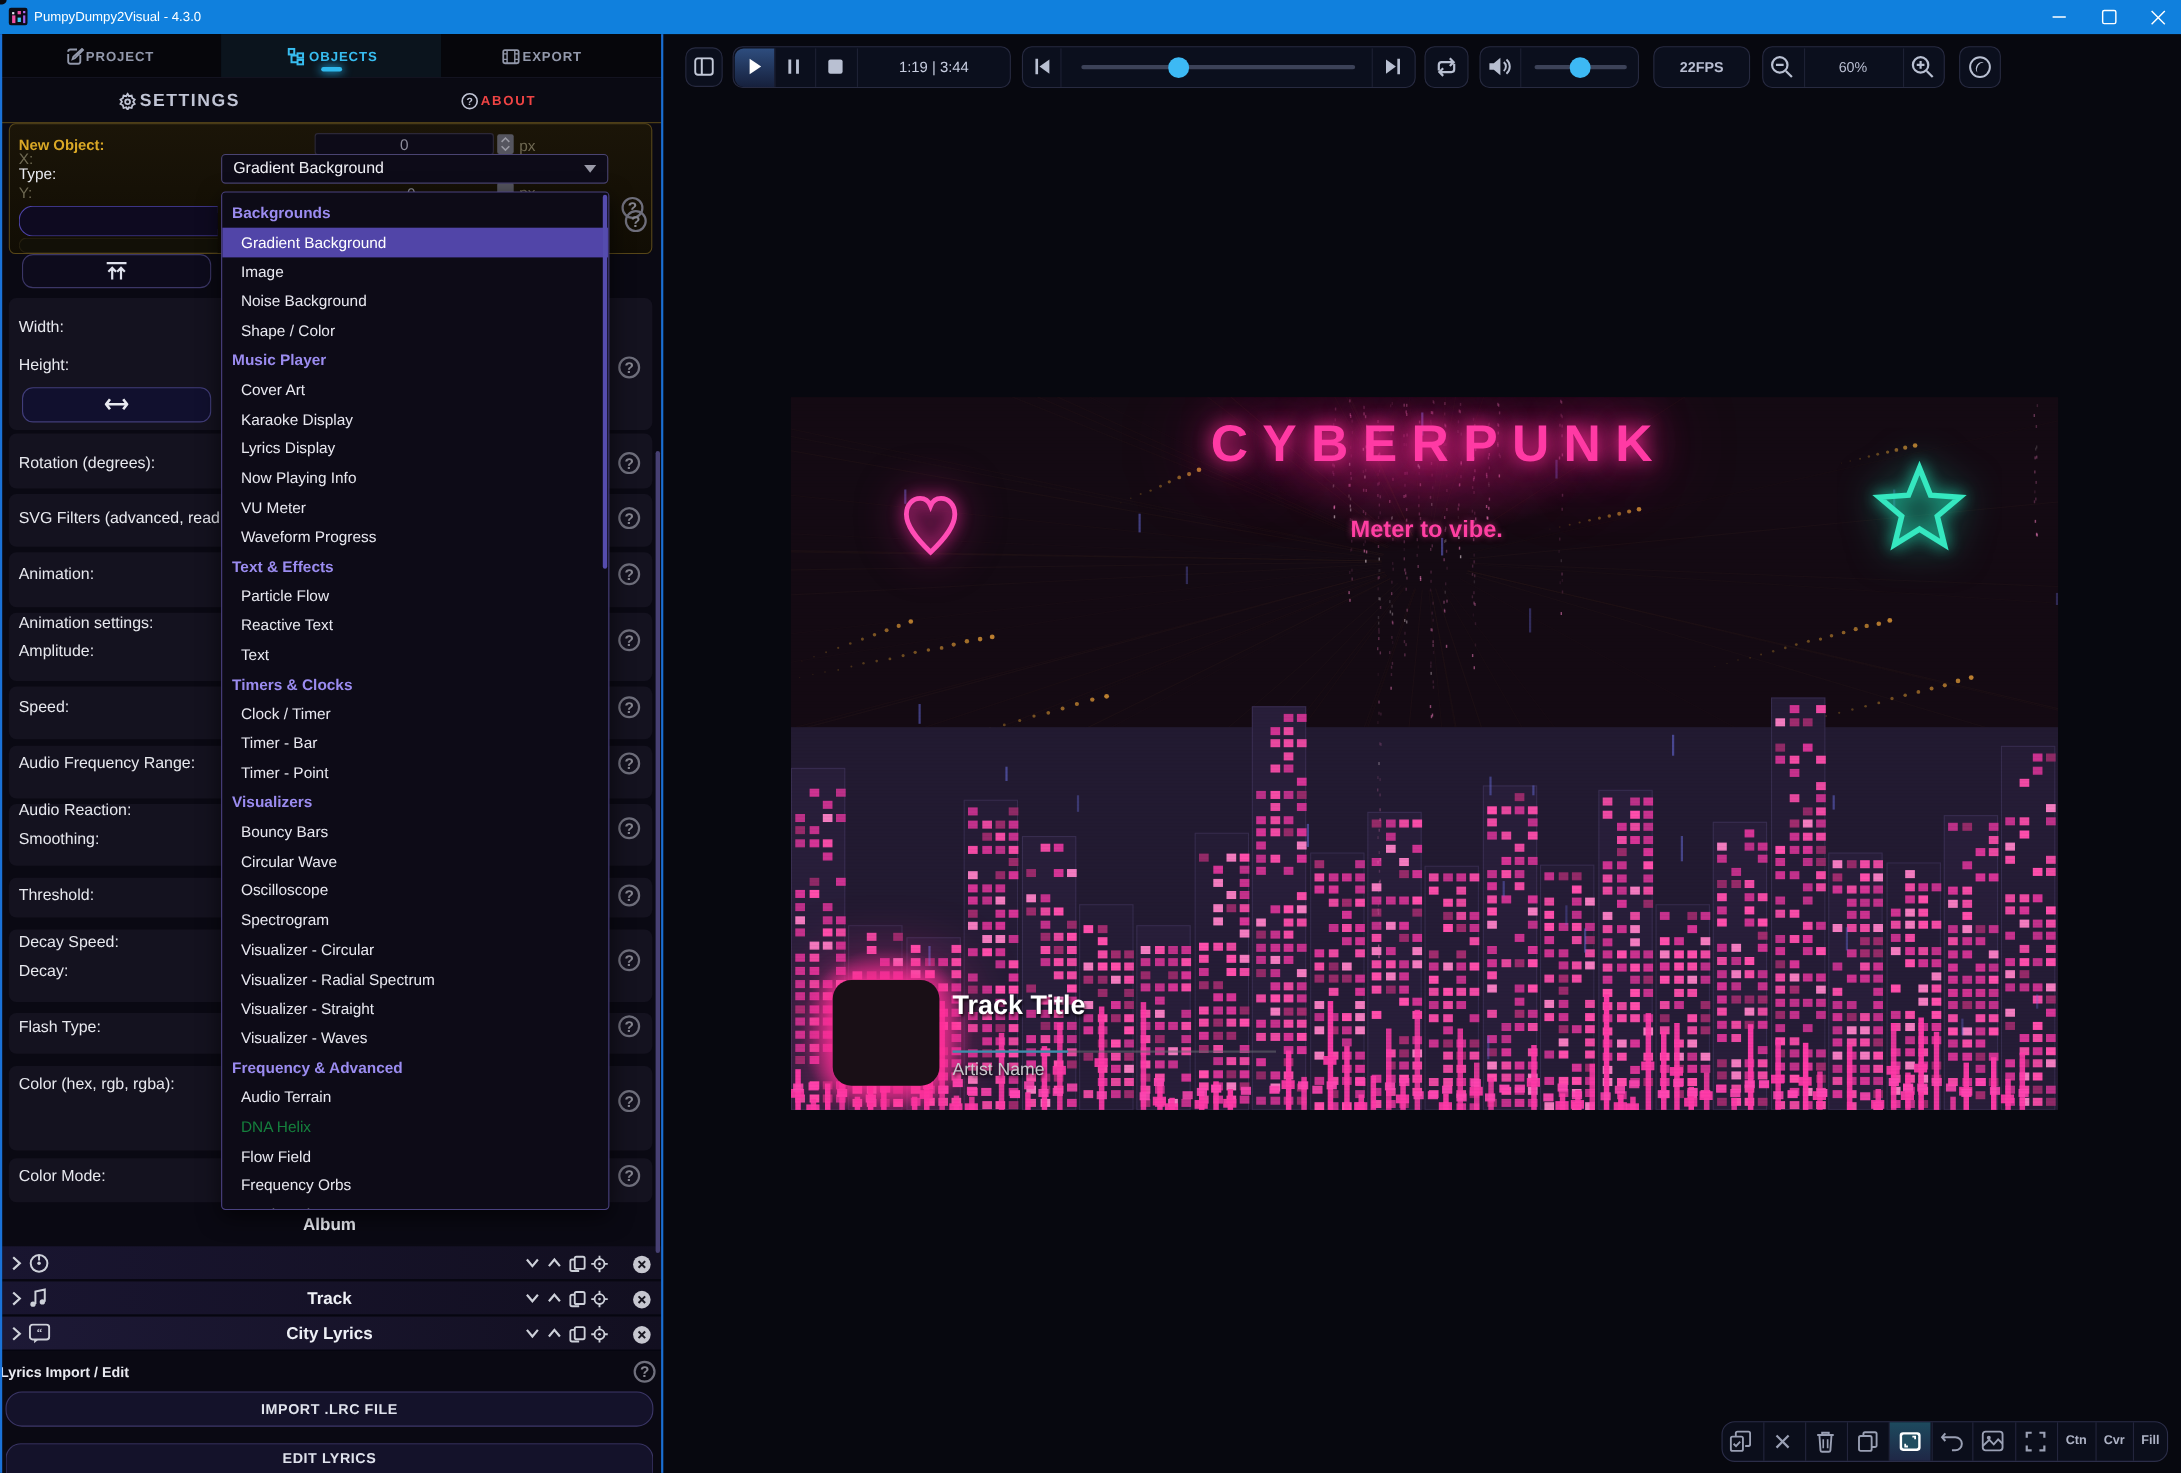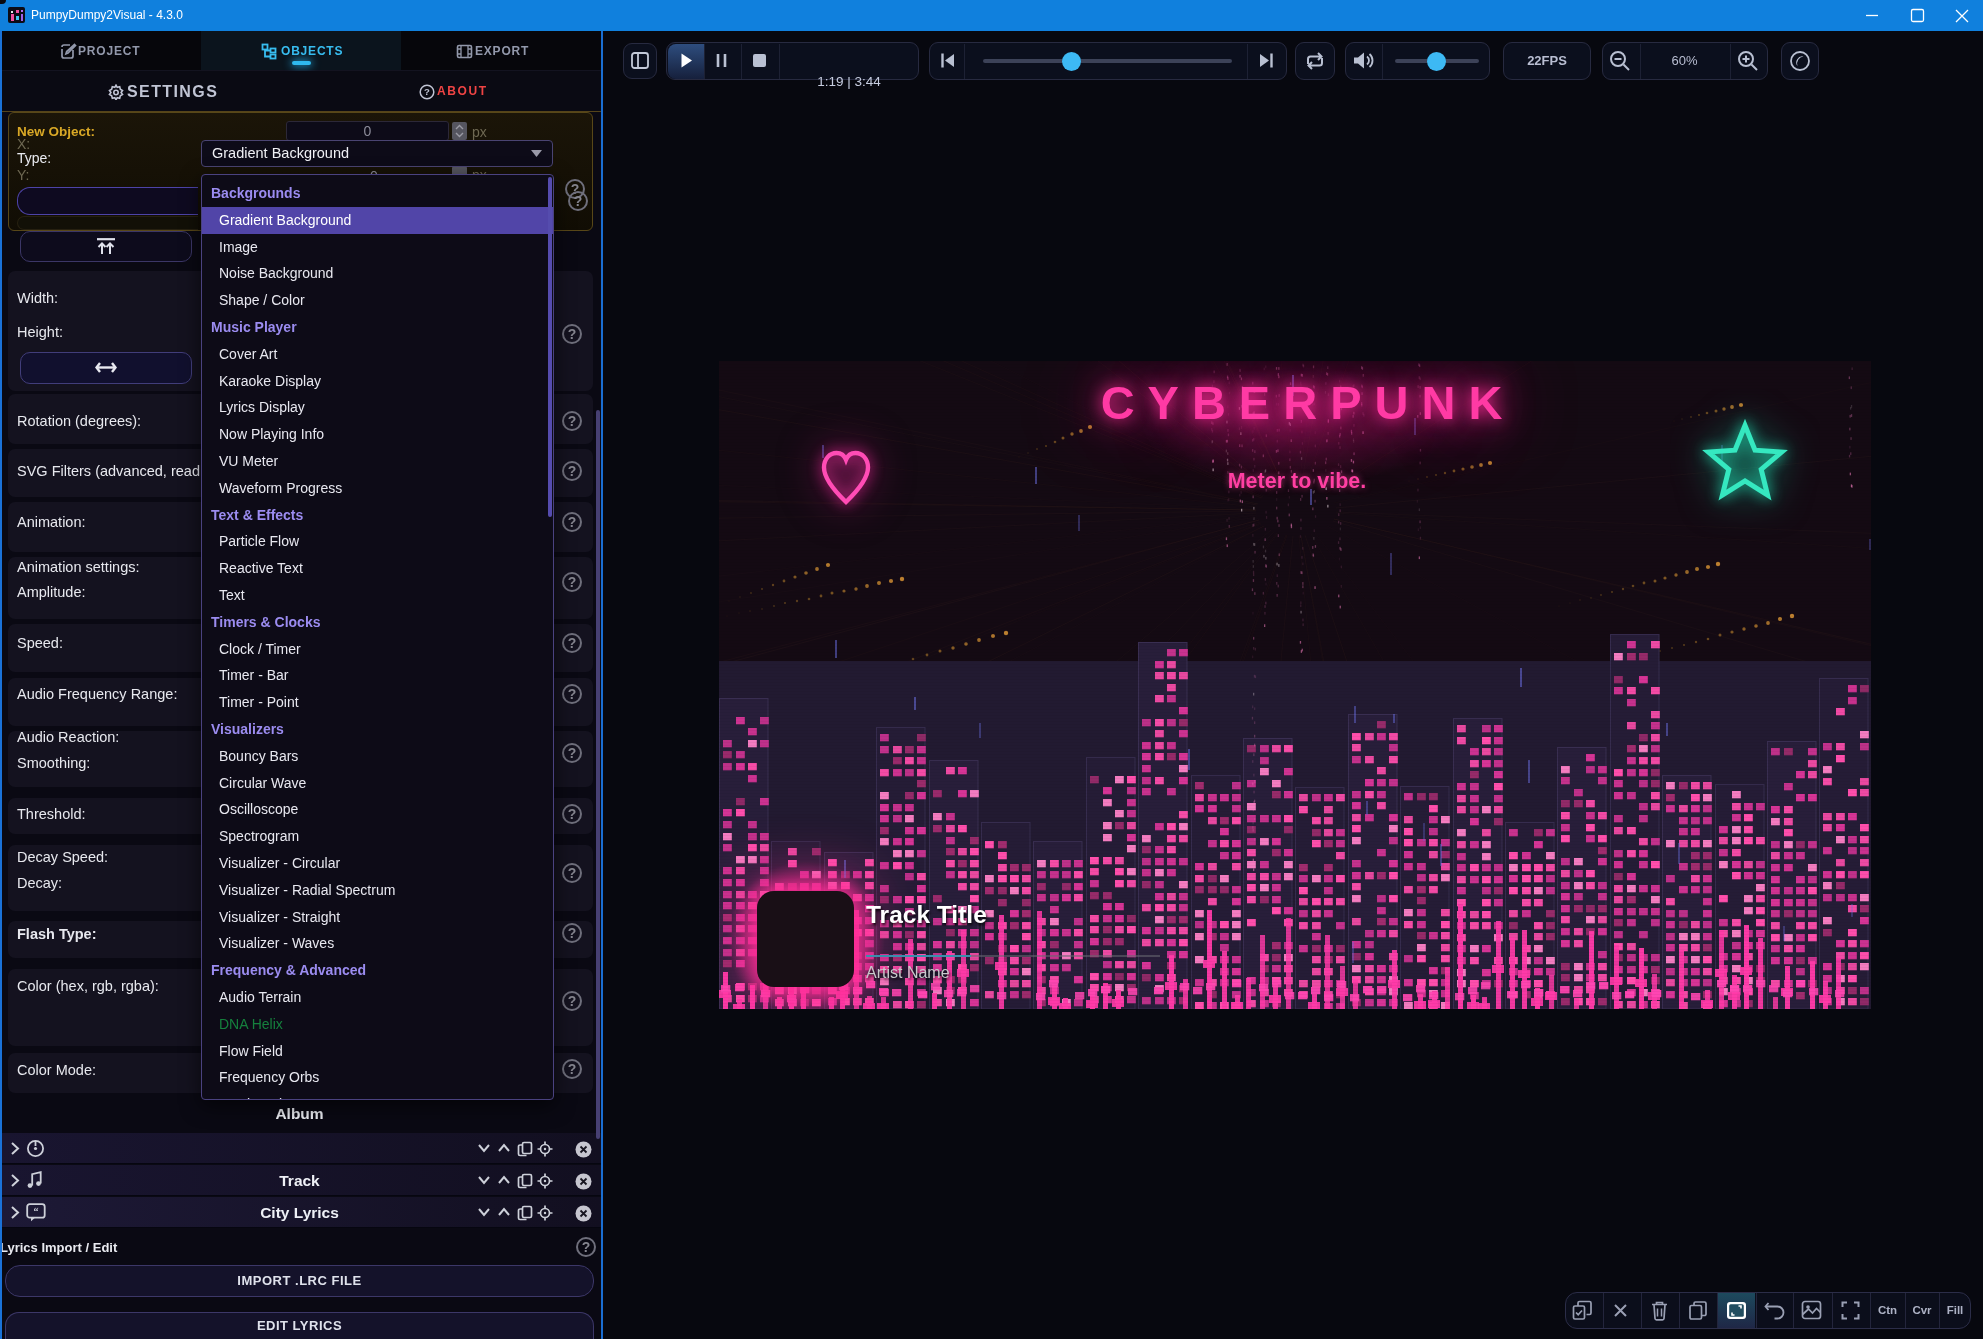--- a/index.html
+++ b/index.html
@@ -115,21 +115,21 @@
 <div class="a lbl" style="left:17px;top:755px;width:330px;height:18px;">Smoothing:</div>
 <div class="a qm" style="left:562px;top:743px;">?</div>
 <div class="a" style="left:8px;top:798px;width:585px;height:36px;background:#14121f;border-radius:7px;"></div>
 <div class="a lbl" style="left:17px;top:806px;width:330px;height:18px;">Threshold:</div>
 <div class="a qm" style="left:562px;top:804px;">?</div>
 <div class="a" style="left:8px;top:845px;width:585px;height:66px;background:#14121f;border-radius:7px;"></div>
 <div class="a lbl" style="left:17px;top:849px;width:330px;height:18px;">Decay Speed:</div>
 <div class="a lbl" style="left:17px;top:875px;width:330px;height:18px;">Decay:</div>
 <div class="a qm" style="left:562px;top:863px;">?</div>
 <div class="a" style="left:8px;top:921px;width:585px;height:37px;background:#14121f;border-radius:7px;"></div>
-<div class="a lbl" style="left:17px;top:926px;width:330px;height:18px;font-weight:bold;">Flash Type:</div>
+<div class="a lbl" style="left:17px;top:926px;width:330px;height:18px;">Flash Type:</div>
 <div class="a qm" style="left:562px;top:923px;">?</div>
 <div class="a" style="left:8px;top:969px;width:585px;height:77px;background:#14121f;border-radius:7px;"></div>
 <div class="a lbl" style="left:17px;top:978px;width:330px;height:18px;">Color (hex, rgb, rgba):</div>
 <div class="a qm" style="left:562px;top:991px;">?</div>
 <div class="a" style="left:8px;top:1053px;width:585px;height:40px;background:#14121f;border-radius:7px;"></div>
 <div class="a lbl" style="left:17px;top:1062px;width:330px;height:18px;">Color Mode:</div>
 <div class="a qm" style="left:562px;top:1059px;">?</div>
 <div class="a" style="left:20px;top:352px;width:172px;height:32px;background:#11102e;border:1.5px solid #413d7a;border-radius:10px;"></div>
 <svg class="a" style="left:95px;top:361px;" width="22" height="13" viewBox="0 0 22 13">
     <path d="M5 2 L1.5 6.5 L5 11 M17 2 L20.5 6.5 L17 11" stroke="#e8e9f0" stroke-width="2.4" fill="none"></path>
@@ -281,21 +281,21 @@
 <svg class="a" style="left:680px;top:52px;" width="13" height="17" viewBox="0 0 13 17">
     <path d="M1.5 1.5 L12 8.5 L1.5 15.5 Z" fill="#fff"></path>
   </svg>
 <div class="a" style="left:703.5px;top:43.5px;width:1px;height:35px;background:#1d2134;"></div>
 <svg class="a" style="left:716px;top:53px;" width="11" height="15" viewBox="0 0 11 15">
     <path d="M2 1 v13 M9 1 v13" stroke="#b9c0d2" stroke-width="2.6"></path>
   </svg>
 <div class="a" style="left:740.5px;top:43.5px;width:1px;height:35px;background:#1d2134;"></div>
 <div class="a" style="left:753px;top:54px;width:13px;height:13px;background:#b9c0d2;border-radius:2px;"></div>
 <div class="a" style="left:778.5px;top:43.5px;width:1px;height:35px;background:#1d2134;"></div>
-<div class="a" style="left:779px;top:42px;width:140px;height:38px;text-align:center;line-height:38px;color:#c7cde0;font-size:13.5px;margin-top:21px;">1:19 | 3:44</div>
+<div class="a" style="left:779px;top:42px;width:140px;height:38px;text-align:center;line-height:38px;color:#c7cde0;font-size:13.5px;">1:19 | 3:44</div>
 <div class="a" style="left:929px;top:42px;width:358px;height:38px;background:#0b0f1d;border:1.5px solid #272a40;border-radius:9px;"></div>
 <svg class="a" style="left:940px;top:52px;" width="16" height="17" viewBox="0 0 16 17">
     <path d="M2.5 1.5 v14" stroke="#b9c0d2" stroke-width="2.4"></path>
     <path d="M14 2 L5 8.5 L14 15 Z" fill="#b9c0d2"></path>
   </svg>
 <div class="a" style="left:963.5px;top:43.5px;width:1px;height:35px;background:#1d2134;"></div>
 <div class="a" style="left:983px;top:59px;width:249px;height:4px;background:#3c4258;border-radius:2px;"></div>
 <div class="a" style="left:1062px;top:51.5px;width:19px;height:19px;background:#3db9f4;border-radius:50%;"></div>
 <div class="a" style="left:1246.5px;top:43.5px;width:1px;height:35px;background:#1d2134;"></div>
 <svg class="a" style="left:1258px;top:52px;" width="16" height="17" viewBox="0 0 16 17">

